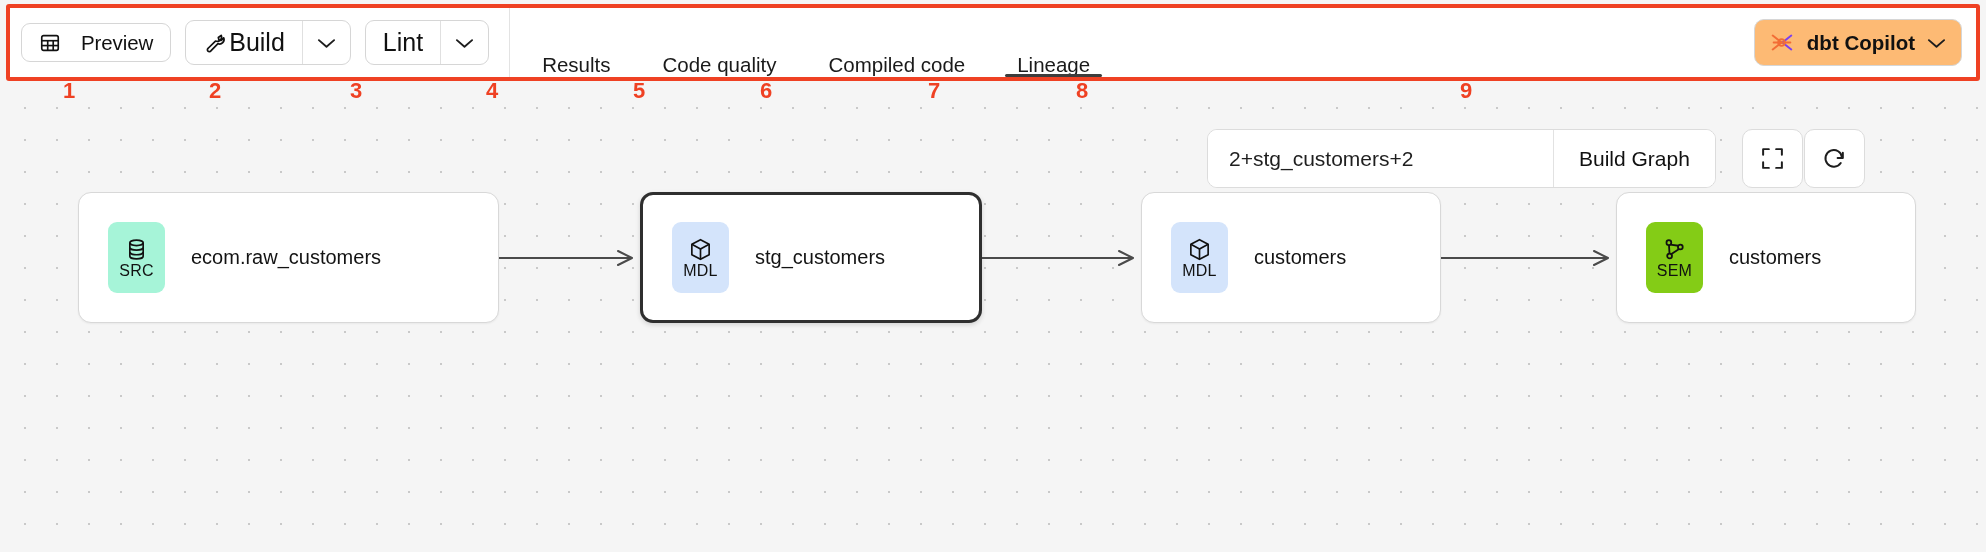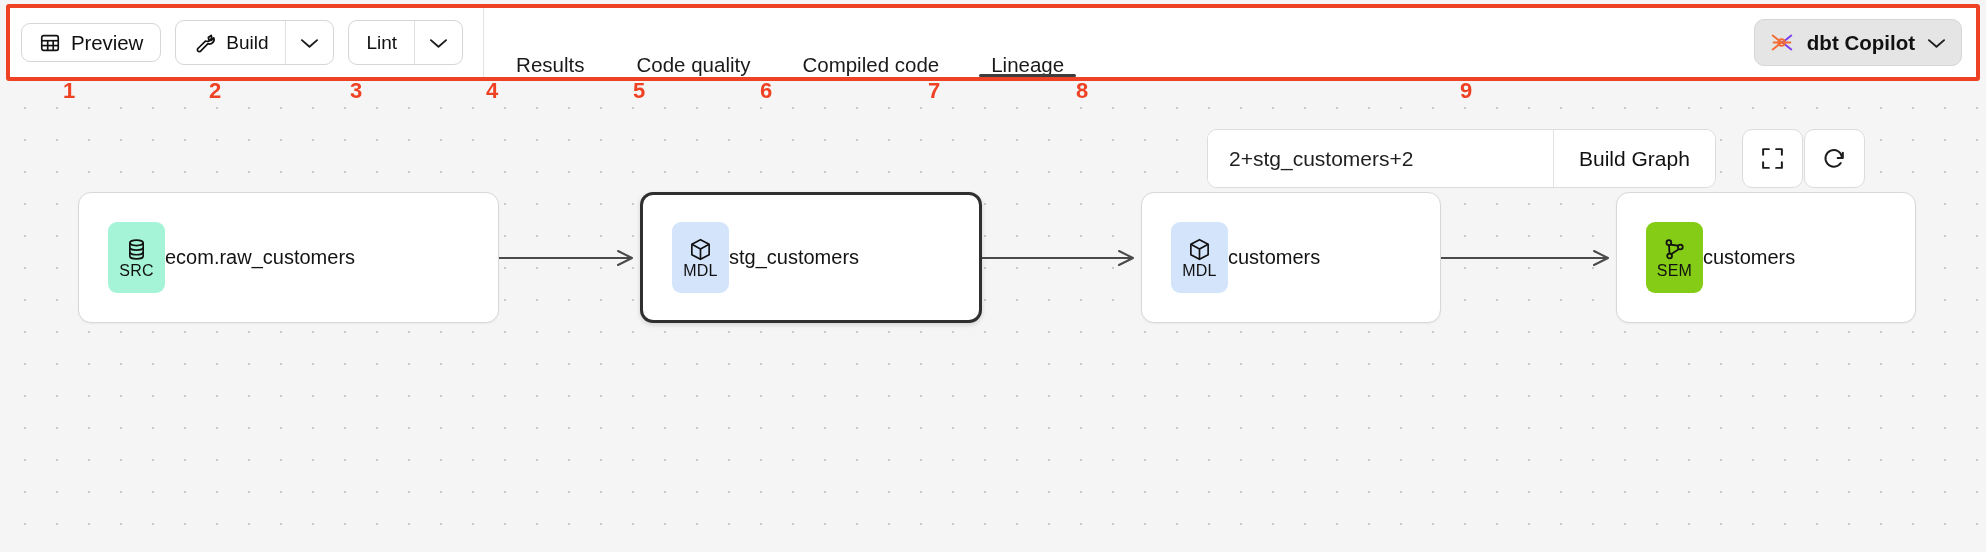--- a/index.html
+++ b/index.html
@@ -36,37 +36,37 @@
     padding-left: 11px;
     height: 100%;
   }
   .btn {
     height: 39px;
     border: 1px solid #d6d6d6;
     border-radius: 9px;
     background: #fff;
     display: flex; align-items: center;
     padding: 0 17px;
-    gap: 10px;
+    gap: 20px;
     font-size: 20.5px;
     color: #111;
     white-space: nowrap;
   }
   .btn .lbl { font-size: 20.5px; letter-spacing: -.1px; }
   .split {
     height: 45px;
     border: 1px solid #d6d6d6;
     border-radius: 9px;
     background: #fff;
     display: flex; align-items: stretch;
   }
   .split .main {
-    display: flex; align-items: center; gap: 10px;
+    display: flex; align-items: center; gap: 3px;
     padding: 0 17px;
-    font-size: 19px; color: #111;
+    font-size: 25px; color: #111;
     border-right: 1px solid #e0e0e0;
     white-space: nowrap;
   }
   .split .caret {
     width: 47px;
     display: flex; align-items: center; justify-content: center;
   }
   .ico { display: inline-flex; align-items: center; justify-content: center; flex: none; }
 
   .tb-divider {
@@ -102,21 +102,21 @@
 
   .tb-right {
     margin-left: auto;
     padding-right: 14px;
     display: flex; align-items: center;
   }
   .copilot {
     height: 47px;
     border: 1px solid #d6d6d6;
     border-radius: 10px;
-    background: #e5e5e5;
+    background: #fdba74;
     display: flex; align-items: center;
     gap: 12px;
     padding: 0 15px 0 14px;
     font-size: 20.5px;
     color: #111;
     font-weight: 600;
     white-space: nowrap;
   }
 
   
@@ -187,20 +187,21 @@
 
   
   .node {
     position: absolute;
     height: 131px;
     background: #ffffff;
     border: 1px solid #d8d8d8;
     border-radius: 13px;
     display: flex; align-items: center;
     padding-left: 29px;
+    gap: 26px;
     box-shadow: 0 1px 2px rgba(0,0,0,.05);
     text-align: center;
   }
   .node.selected {
     border: 3px solid #2f2f2f;
     box-shadow: 0 2px 5px rgba(0,0,0,.14);
   }
   .badge {
     width: 57px; height: 71px;
     border-radius: 9px;

